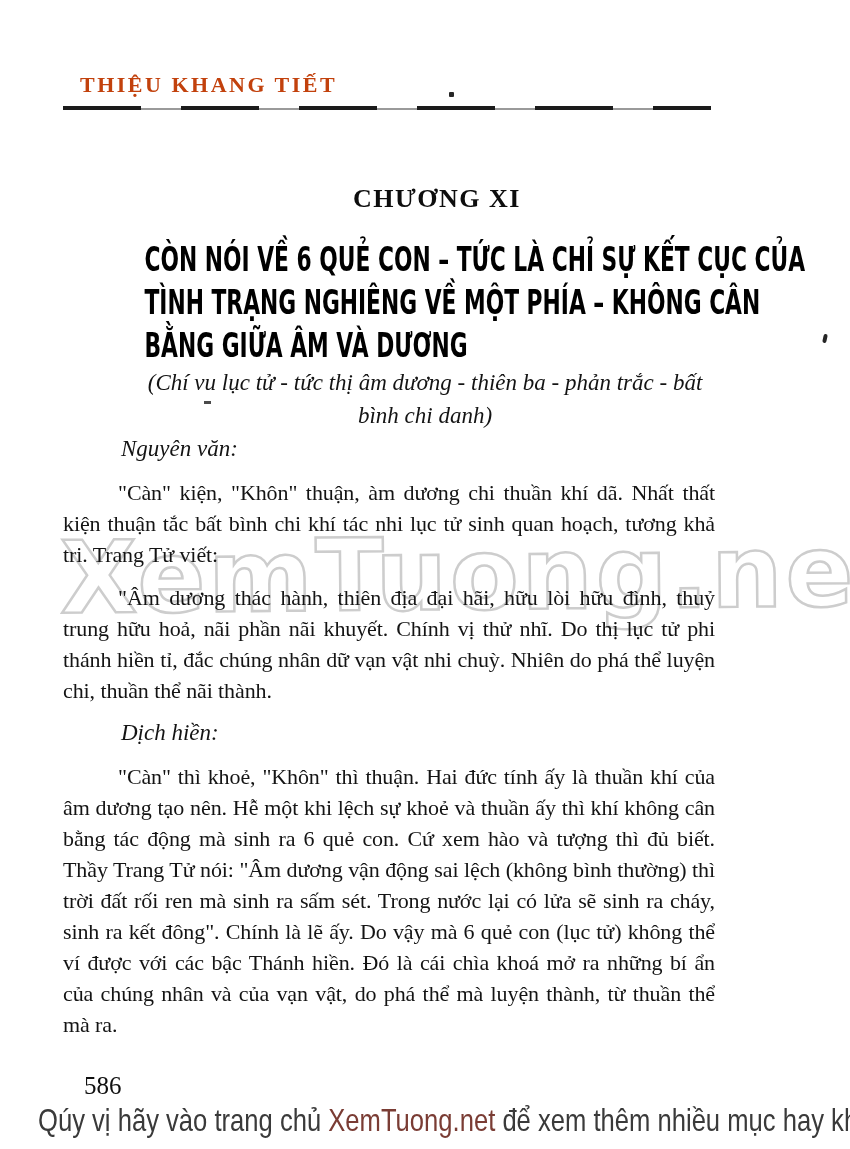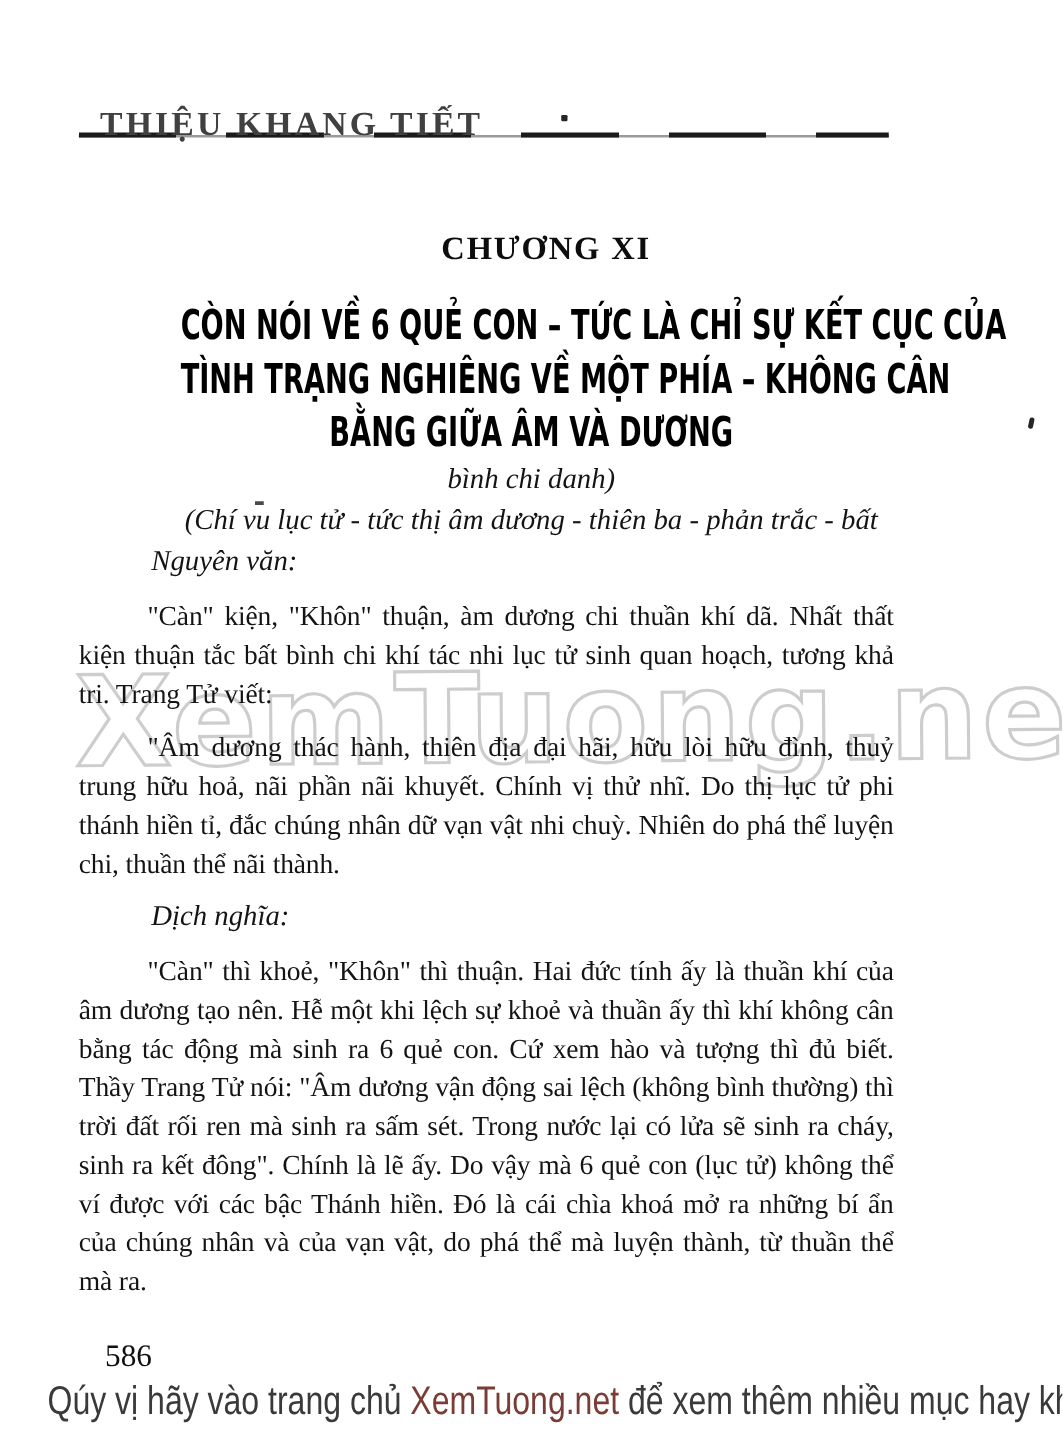--- a/index.html
+++ b/index.html
@@ -24,23 +24,23 @@
     white-space:nowrap;
     color:rgba(255,255,255,0);
     -webkit-text-stroke:2.5px #cdcdcd;
     transform:rotate(-0.5deg);
     z-index:1;
     user-select:none;
   }
 
   
   .running-header {
-    position:absolute; left:80px; top:84px;
-    font-weight:bold; font-size:27px; letter-spacing:2.5px;
-    color:#404040; z-index:3;
+    position:absolute; left:80px; top:72px;
+    font-weight:bold; font-size:22px; letter-spacing:2.5px;
+    color:#c2410c; z-index:3;
   }
   .header-rule-base {
     position:absolute; left:63px; top:108px;
     width:648px; height:2px; background:#9a9a9a; z-index:2;
   }
   .header-rule-dashes {
     position:absolute; left:63px; top:106px;
     width:648px; height:4px;
     background:repeating-linear-gradient(90deg,
       #1b1b1b 0px, #1b1b1b 78px,
@@ -57,21 +57,21 @@
   
   .chapter-label {
     position:absolute; left:12px; top:184px; width:100%;
     text-align:center;
     font-family:"Liberation Serif", serif;
     font-weight:bold; font-size:26px; letter-spacing:1.5px;
     color:#0d0d0d; z-index:3;
   }
   .chapter-title {
     position:absolute; left:0; top:238px; width:100%;
-    text-align:center; z-index:3;
+    z-index:3;
     font-family:"DejaVu Sans", sans-serif;
     font-weight:bold; font-size:33px; line-height:43px;
     color:#000;
   }
   .chapter-title .t-line { display:block; transform:scaleX(0.66); transform-origin:50% 50%; white-space:nowrap; }
   .subtitle {
     position:absolute; left:0; top:366px; width:100%;
     text-align:center; z-index:3;
     font-style:italic; font-size:23px; line-height:33px;
     color:#141414;
@@ -129,29 +129,29 @@
 
   <div class="chapter-label">CHƯƠNG XI</div>
 
   <h1 class="chapter-title">
     <span class="t-line">CÒN NÓI VỀ 6 QUẺ CON – TỨC LÀ CHỈ SỰ KẾT CỤC CỦA</span>
     <span class="t-line">TÌNH TRẠNG NGHIÊNG VỀ MỘT PHÍA – KHÔNG CÂN</span>
     <span class="t-line">BẰNG GIỮA ÂM VÀ DƯƠNG</span>
   </h1>
 
   <div class="subtitle">
+    <span class="s-line">(Chí vu lục tử - tức thị âm dương - thiên ba - phản trắc - bất</span>
     <span class="s-line">bình chi danh)</span>
-    <span class="s-line">(Chí vu lục tử - tức thị âm dương - thiên ba - phản trắc - bất</span>
   </div>
 
   <main class="body-text">
     <p class="section-label">Nguyên văn:</p>
     <p class="para">"Càn" kiện, "Khôn" thuận, àm dương chi thuần khí dã. Nhất thất kiện thuận tắc bất bình chi khí tác nhi lục tử sinh quan hoạch, tương khả tri. Trang Tử viết:</p>
     <p class="para">"Âm dương thác hành, thiên địa đại hãi, hữu lòi hữu đình, thuỷ trung hữu hoả, nãi phần nãi khuyết. Chính vị thử nhĩ. Do thị lục tử phi thánh hiền tỉ, đắc chúng nhân dữ vạn vật nhi chuỳ. Nhiên do phá thể luyện chi, thuần thể nãi thành.</p>
-    <p class="section-label">Dịch nghĩa:</p>
+    <p class="section-label">Dịch hiền:</p>
     <p class="para">"Càn" thì khoẻ, "Khôn" thì thuận. Hai đức tính ấy là thuần khí của âm dương tạo nên. Hễ một khi lệch sự khoẻ và thuần ấy thì khí không cân bằng tác động mà sinh ra 6 quẻ con. Cứ xem hào và tượng thì đủ biết. Thầy Trang Tử nói: "Âm dương vận động sai lệch (không bình thường) thì trời đất rối ren mà sinh ra sấm sét. Trong nước lại có lửa sẽ sinh ra cháy, sinh ra kết đông". Chính là lẽ ấy. Do vậy mà 6 quẻ con (lục tử) không thể ví được với các bậc Thánh hiền. Đó là cái chìa khoá mở ra những bí ẩn của chúng nhân và của vạn vật, do phá thể mà luyện thành, từ thuần thể mà ra.</p>
   </main>
 
   <div class="page-number">586</div>
 
   <div class="footer">
     <span class="footer-text" style="color: rgb(58, 58, 58);">Qúy vị hãy vào trang chủ </span><span class="footer-link" style="color: rgb(122, 60, 52);">XemTuong.net</span><span class="footer-text" style="color: rgb(58, 58, 58);"> để xem thêm nhiều mục hay khác</span>
   </div>
 
 </div>

